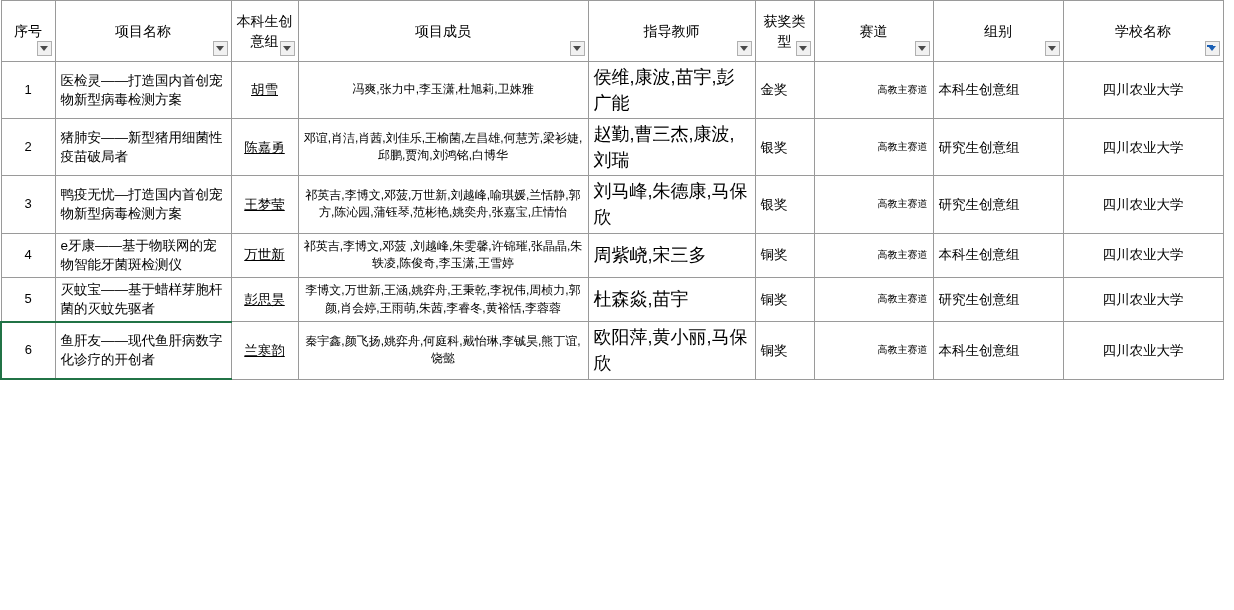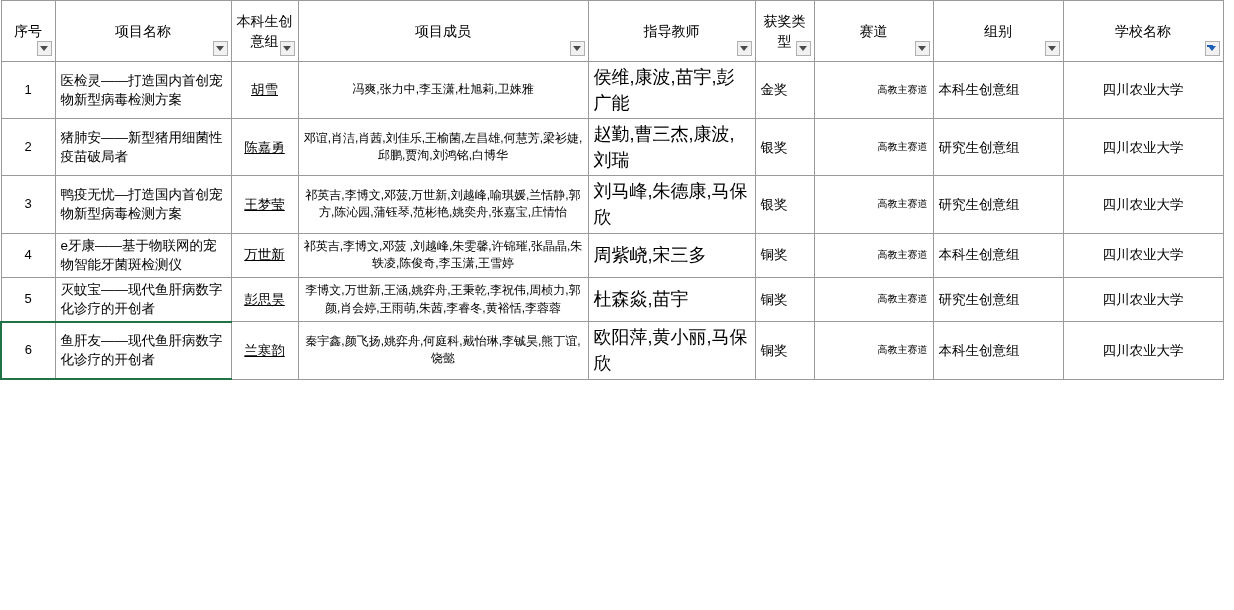--- a/index.html
+++ b/index.html
@@ -252,21 +252,21 @@
           <td class="c-leader">万世新</td>
           <td class="c-members">祁英吉,李博文,邓菠 ,刘越峰,朱雯馨,许锦璀,张晶晶,朱轶凌,陈俊奇,李玉潇,王雪婷</td>
           <td class="c-teachers">周紫峣,宋三多</td>
           <td class="c-award">铜奖</td>
           <td class="c-track">高教主赛道</td>
           <td class="c-group">本科生创意组</td>
           <td class="c-school">四川农业大学</td>
         </tr>
         <tr>
           <td class="c-seq">5</td>
-          <td class="c-name">灭蚊宝——现代鱼肝病数字化诊疗的开创者</td>
+          <td class="c-name">灭蚊宝——基于蜡样芽胞杆菌的灭蚊先驱者</td>
           <td class="c-leader">彭思昊</td>
           <td class="c-members">李博文,万世新,王涵,姚弈舟,王秉乾,李祝伟,周桢力,郭颜,肖会婷,王雨萌,朱茜,李睿冬,黄裕恬,李蓉蓉</td>
           <td class="c-teachers">杜森焱,苗宇</td>
           <td class="c-award">铜奖</td>
           <td class="c-track">高教主赛道</td>
           <td class="c-group">研究生创意组</td>
           <td class="c-school">四川农业大学</td>
         </tr>
         <tr class="row-selected">
           <td class="c-seq">6</td>

